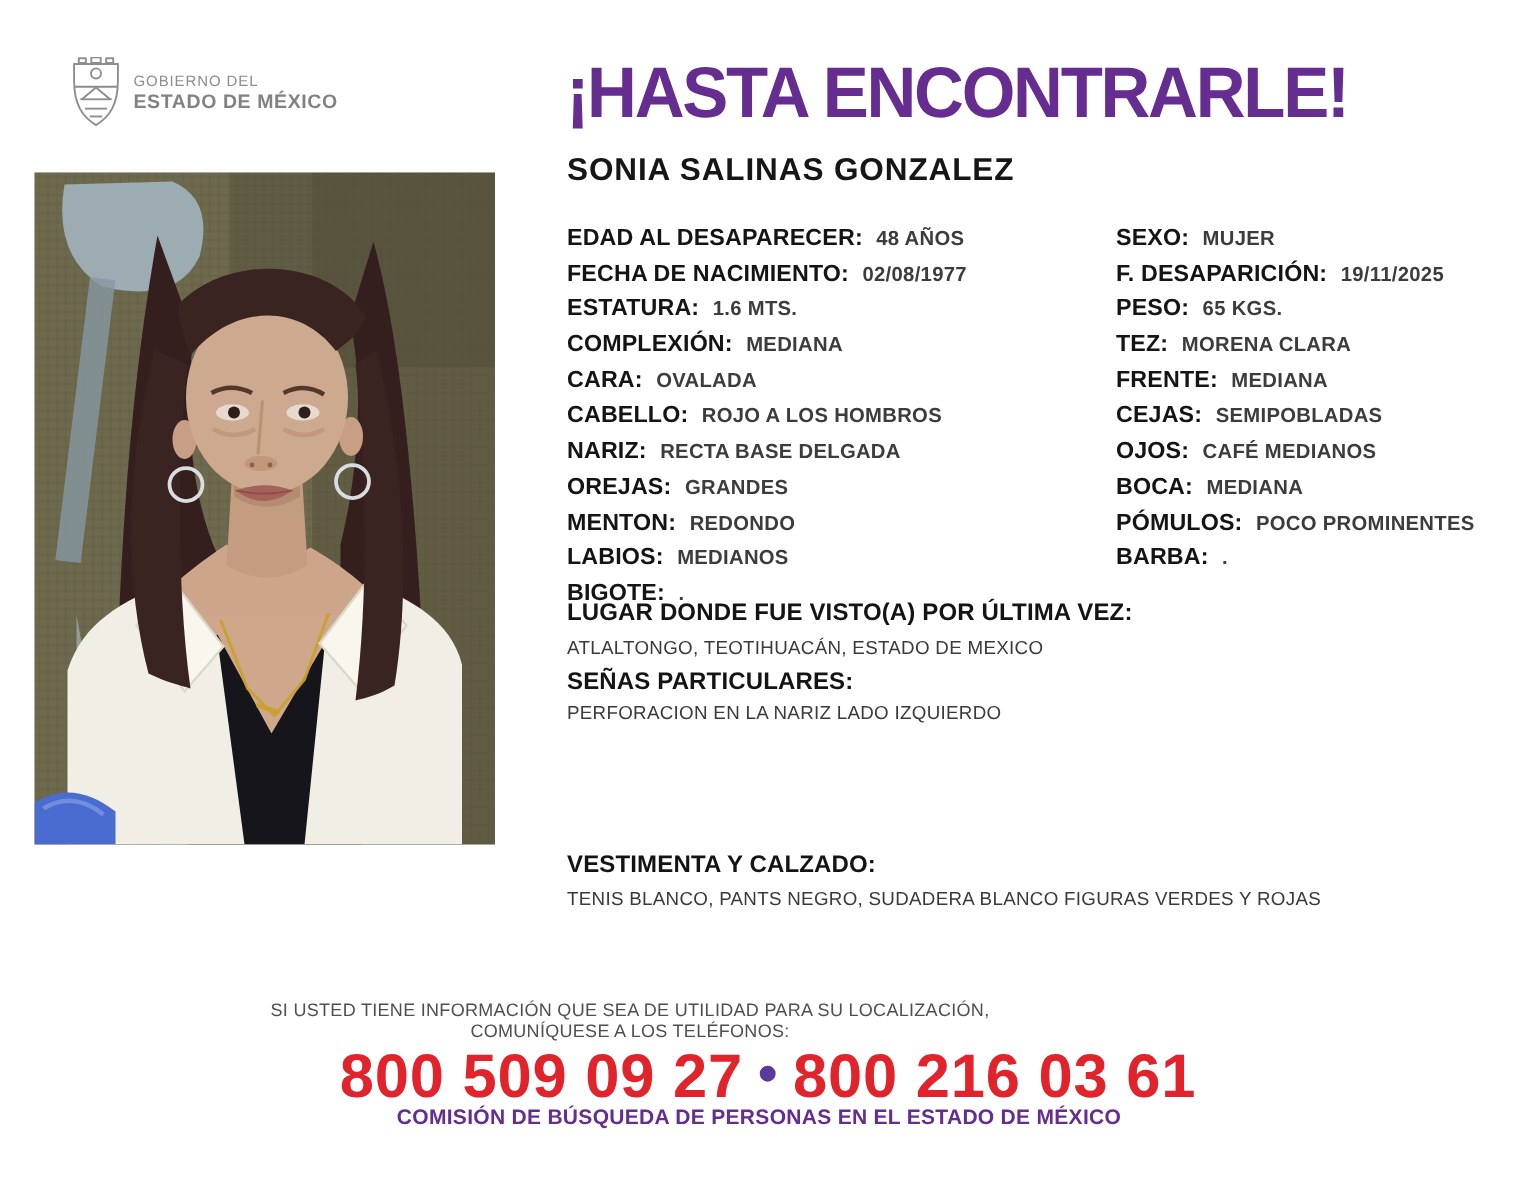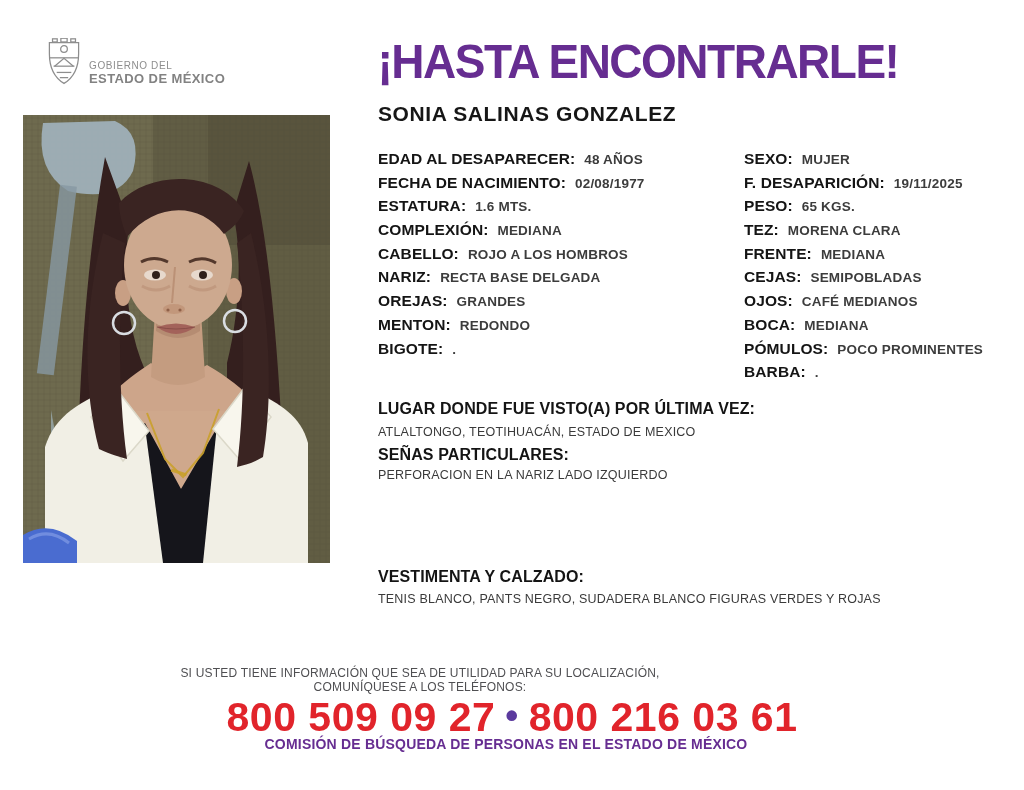--- a/index.html
+++ b/index.html
@@ -3,21 +3,21 @@
 <meta charset="utf-8">
 <style>
   html,body{margin:0;padding:0;}
   body{
     width:1024px;height:790px;position:relative;overflow:hidden;
     background:#ffffff;
     font-family:"Liberation Sans","DejaVu Sans",sans-serif;
     -webkit-font-smoothing:antialiased;
   }
   
-  .logo{position:absolute;left:46px;top:38px;display:flex;align-items:flex-end;}
+  .logo{position:absolute;left:46px;top:38px;display:flex;align-items:center;}
   .logo svg{display:block;}
   .logo-text{margin-left:7px;color:#8d8d8d;}
   .logo-line1{font-size:10px;letter-spacing:.6px;line-height:12px;}
   .logo-line2{font-size:13px;font-weight:bold;letter-spacing:.4px;line-height:14px;color:#828282;}
   .title{
     position:absolute;left:368px;top:33px;width:540px;text-align:center;
     font-size:46px;font-weight:800;letter-spacing:-1.5px;
     transform:scale(1,1.04);transform-origin:center top;
     white-space:nowrap;
   }
@@ -153,24 +153,26 @@
   </svg>
 </div>
 
 <div class="person-name">SONIA SALINAS GONZALEZ</div>
 
 <div class="col col-left">
   <div class="row"><span class="lbl">EDAD AL DESAPARECER:</span><span class="val">48 AÑOS</span></div>
   <div class="row"><span class="lbl">FECHA DE NACIMIENTO:</span><span class="val">02/08/1977</span></div>
   <div class="row"><span class="lbl">ESTATURA:</span><span class="val">1.6 MTS.</span></div>
   <div class="row"><span class="lbl">COMPLEXIÓN:</span><span class="val">MEDIANA</span></div>
+  <div class="row"><span class="lbl">CARA:</span><span class="val">OVALADA</span></div>
   <div class="row"><span class="lbl">CABELLO:</span><span class="val">ROJO A LOS HOMBROS</span></div>
   <div class="row"><span class="lbl">NARIZ:</span><span class="val">RECTA BASE DELGADA</span></div>
   <div class="row"><span class="lbl">OREJAS:</span><span class="val">GRANDES</span></div>
   <div class="row"><span class="lbl">MENTON:</span><span class="val">REDONDO</span></div>
+  <div class="row"><span class="lbl">LABIOS:</span><span class="val">MEDIANOS</span></div>
   <div class="row"><span class="lbl">BIGOTE:</span><span class="val">.</span></div>
 </div>
 
 <div class="col col-right">
   <div class="row"><span class="lbl">SEXO:</span><span class="val">MUJER</span></div>
   <div class="row"><span class="lbl">F. DESAPARICIÓN:</span><span class="val">19/11/2025</span></div>
   <div class="row"><span class="lbl">PESO:</span><span class="val">65 KGS.</span></div>
   <div class="row"><span class="lbl">TEZ:</span><span class="val">MORENA CLARA</span></div>
   <div class="row"><span class="lbl">FRENTE:</span><span class="val">MEDIANA</span></div>
   <div class="row"><span class="lbl">CEJAS:</span><span class="val">SEMIPOBLADAS</span></div>

